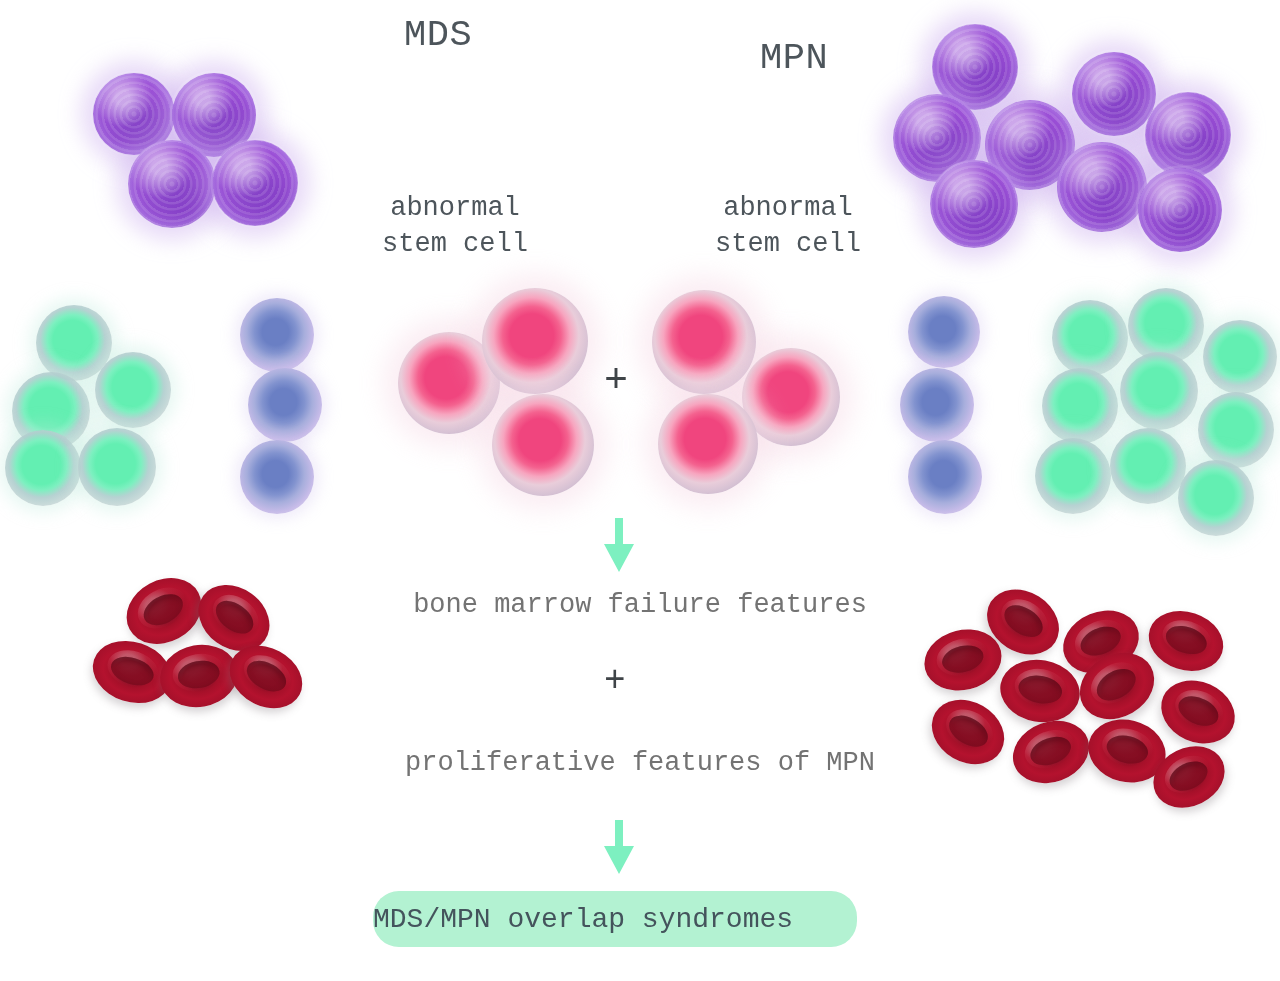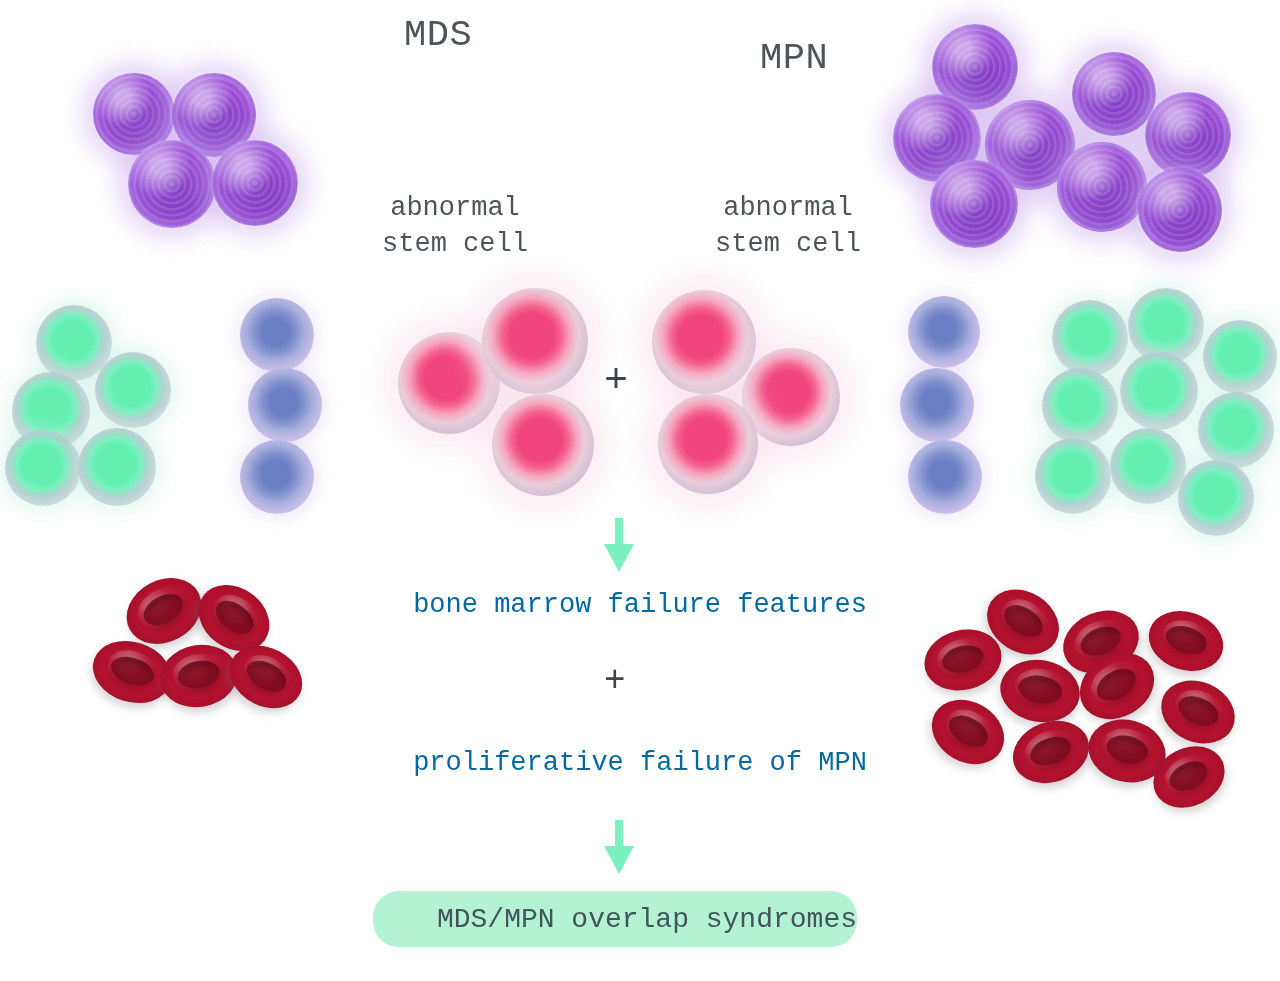--- a/index.html
+++ b/index.html
@@ -26,38 +26,38 @@
     position:absolute;
     font-size:27px;
     line-height:36px;
     color:#4d555b;
     text-align:center;
     white-space:nowrap;
   }
   .ctext{
     position:absolute;
     font-size:27px;
-    color:#0369a1;
+    color:#737373;
     white-space:nowrap;
     text-align:center;
     width:100%;
     left:0;
   }
   .plus-sign{
     position:absolute;
     font-size:40px;
     font-weight:300;
     color:#3f4448;
     line-height:1;
   }
   .banner{
     position:absolute;
     background:#b3f2d2;
     border-radius:26px;
-    display:flex;align-items:center;justify-content:flex-end;
+    display:flex;align-items:center;justify-content:flex-start;
     font-size:28px;
     color:#44545c;
   }
 
   
   .arrow{position:absolute;}
 
   
   .cell{position:absolute;border-radius:50%;}
 
@@ -215,21 +215,21 @@
   <div class="plus-sign" style="left:604px;top:362px;">+</div>
 
   <div class="arrow" style="left:596px;top:518px;">
     <svg width="46" height="54" viewBox="0 0 46 54" aria-hidden="true">
       <path d="M19 0 h8 v26 h11 L23 54 L8 26 h11 Z" fill="#7df0c0"></path>
     </svg>
   </div>
 
   <div class="ctext" style="top:590px;">bone marrow failure features</div>
   <div class="plus-sign" style="left:604px;top:664px;font-size:36px;">+</div>
-  <div class="ctext" style="top:748px;">proliferative failure of MPN</div>
+  <div class="ctext" style="top:748px;">proliferative features of MPN</div>
 
   <div class="arrow" style="left:596px;top:820px;">
     <svg width="46" height="54" viewBox="0 0 46 54" aria-hidden="true">
       <path d="M19 0 h8 v26 h11 L23 54 L8 26 h11 Z" fill="#7df0c0"></path>
     </svg>
   </div>
 
   <div class="banner" style="left:373px;top:891px;width:484px;height:56px;">
     <span>MDS/MPN overlap syndromes</span>
   </div>

